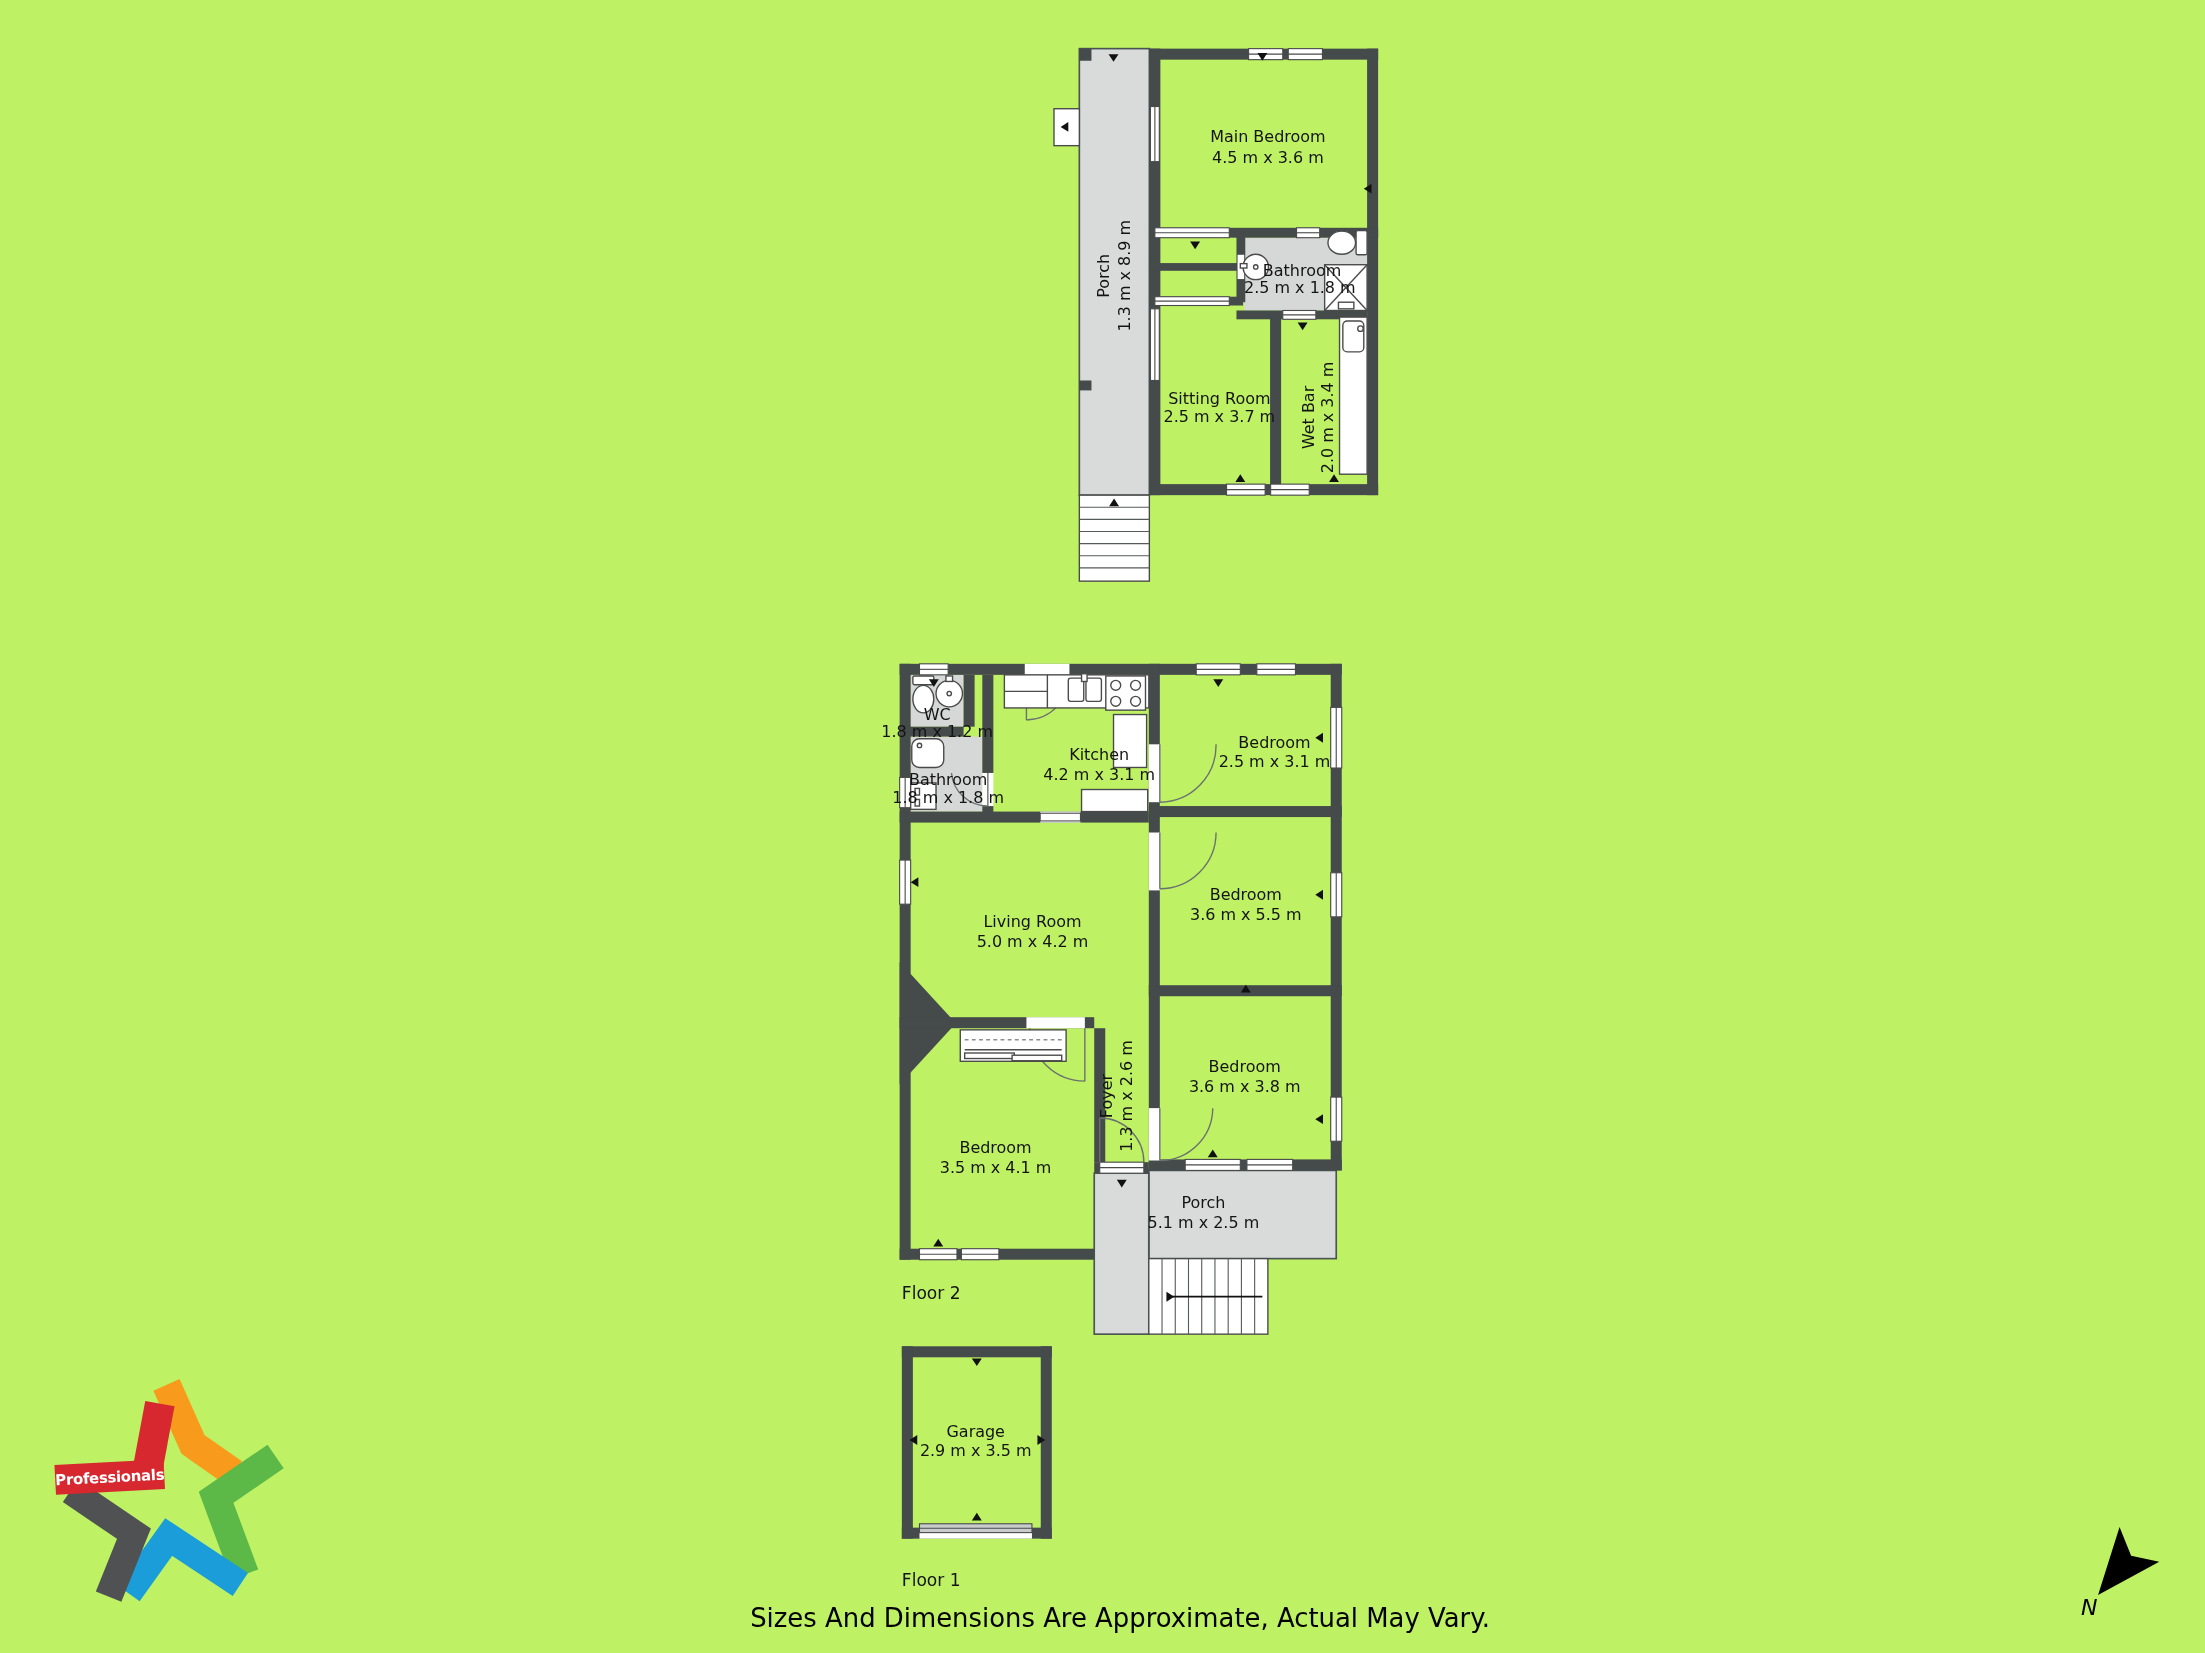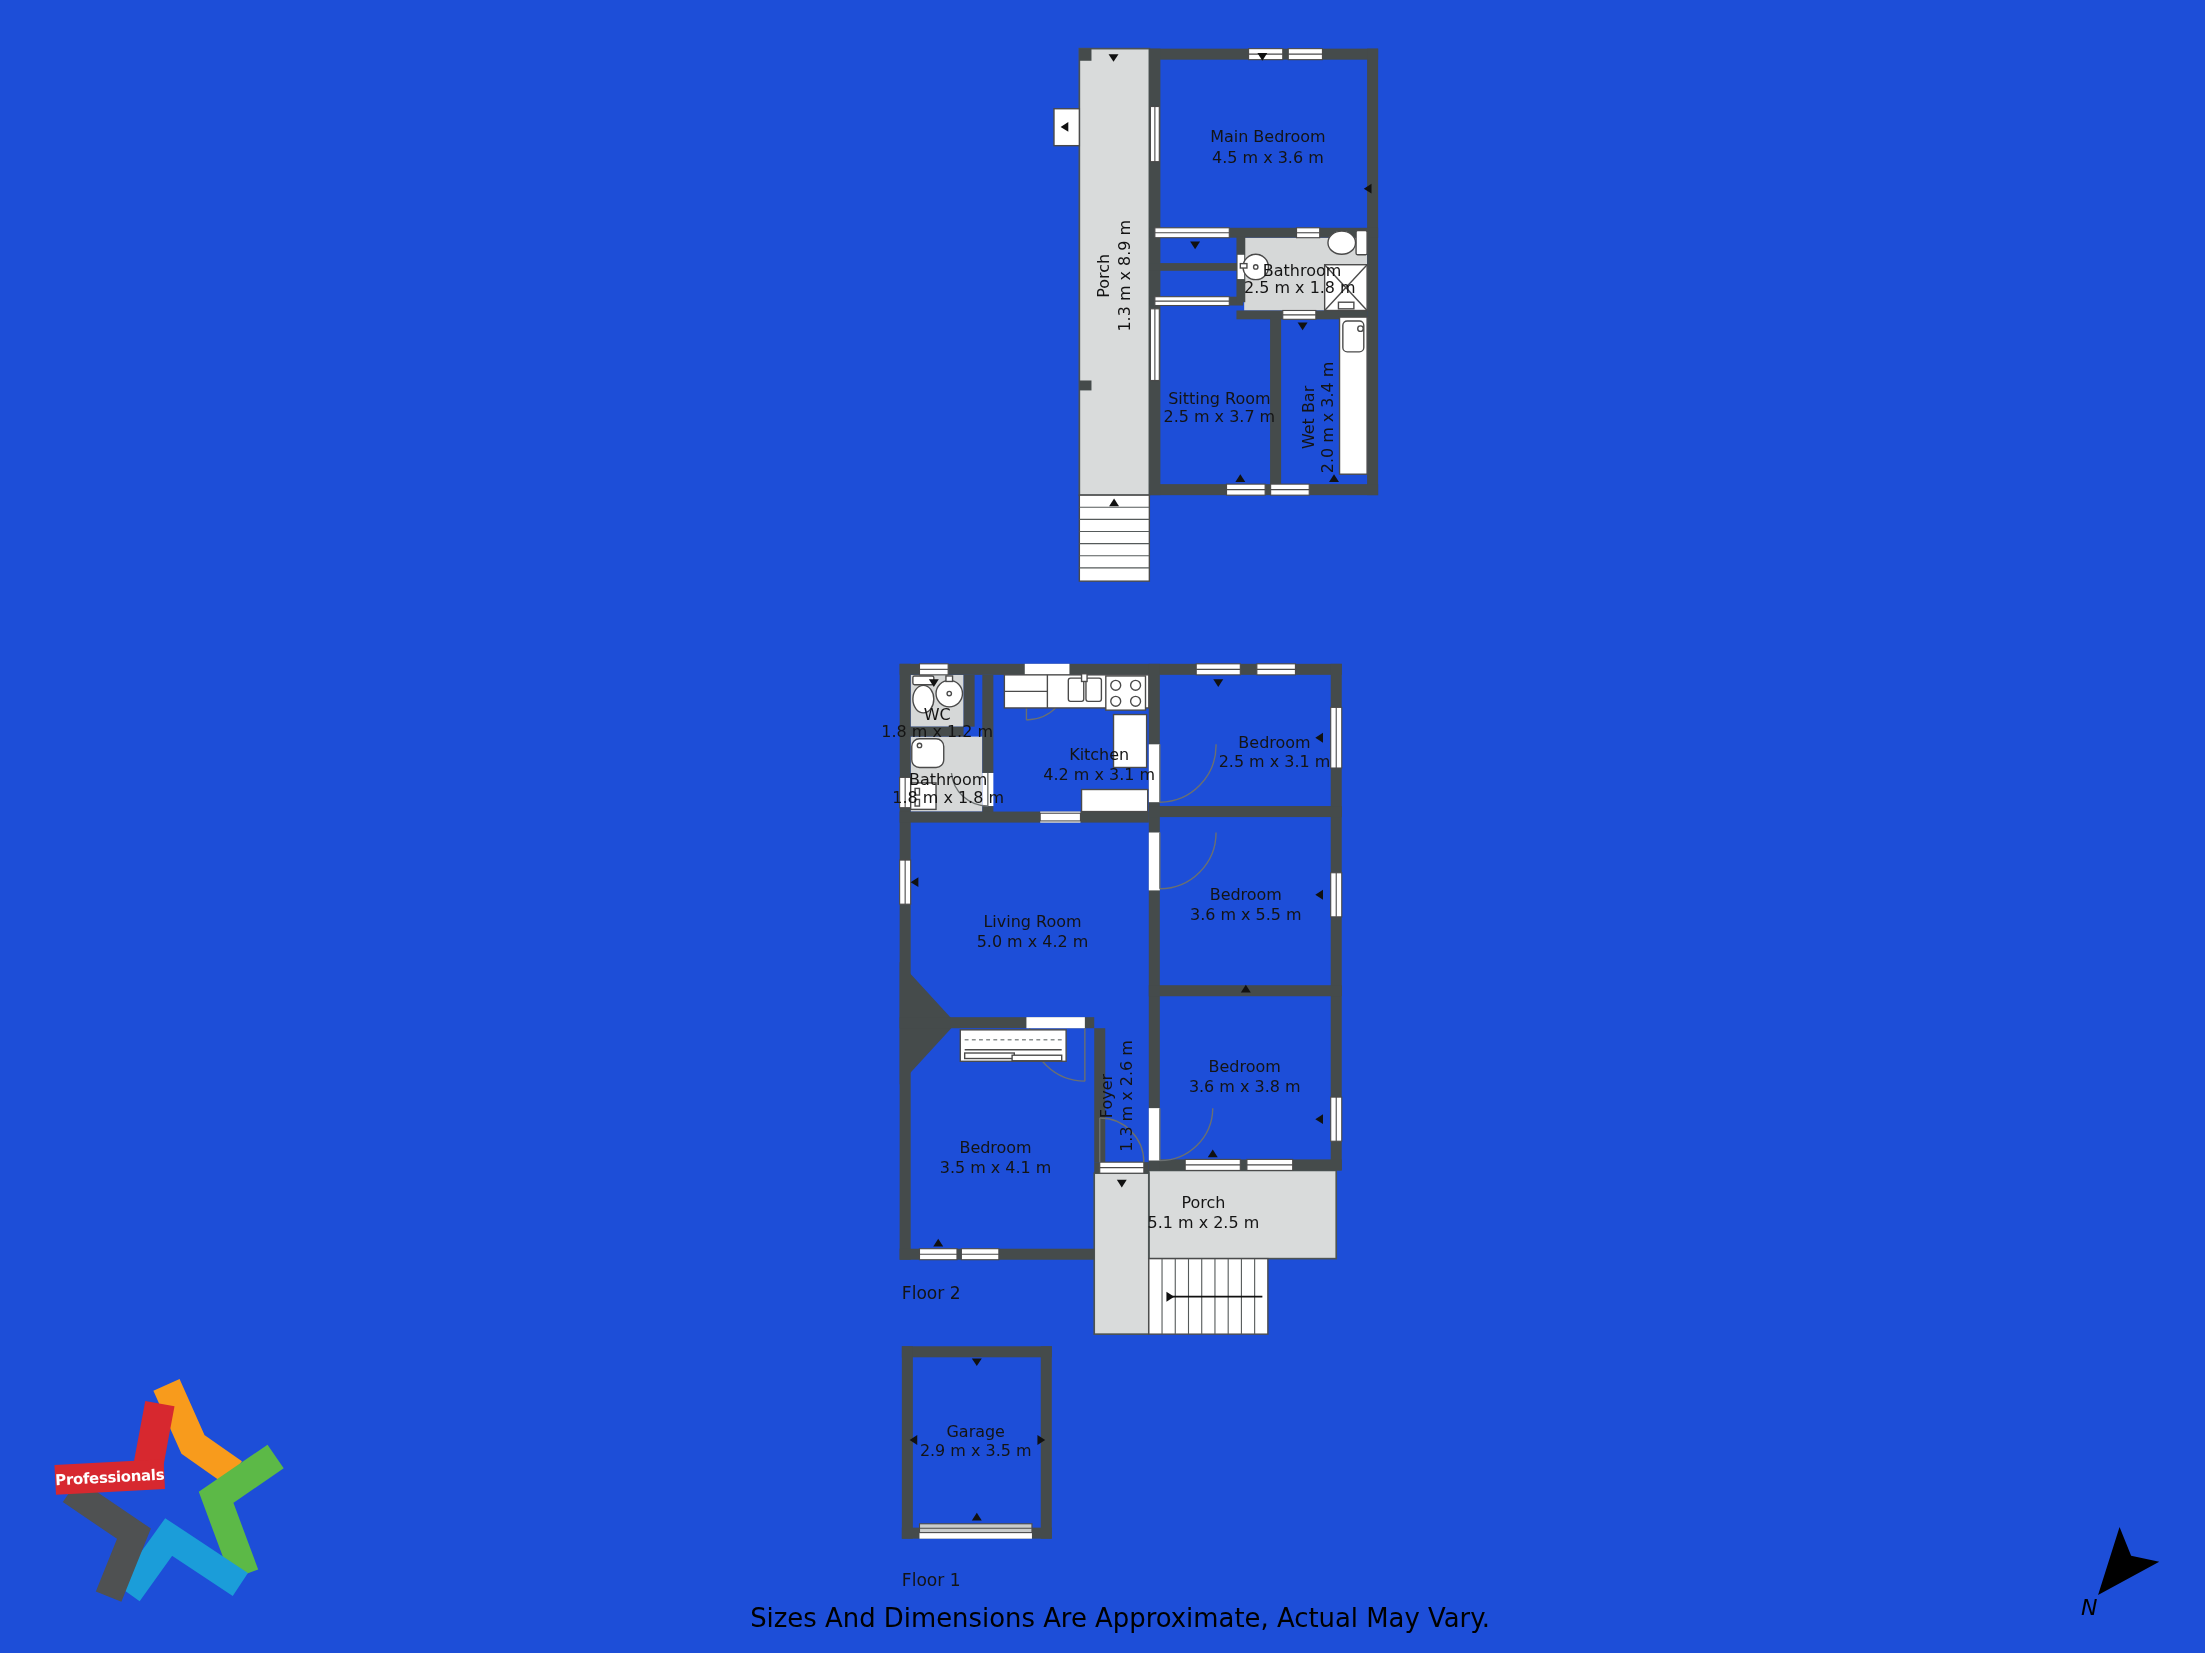--- a/index.html
+++ b/index.html
@@ -1,17 +1,17 @@
 <!DOCTYPE html>
 <html style="font-size:8.8px"><head>
 <meta charset="utf-8">
 <title>Floor Plan</title>
 <style>
   html,body{margin:0;padding:0;background:#fff;}
-  #stage{position:relative;width:2205px;height:1654px;background:#1d4ed8;overflow:hidden;
+  #stage{position:relative;width:2205px;height:1654px;background:#bef264;overflow:hidden;
          font-family:"DejaVu Sans","Liberation Sans",sans-serif;}
   svg{position:absolute;left:0;top:0;}
   .wall{fill:#454b4b;}
   .thinw{fill:none;stroke:#4c5353;stroke-width:3;}
   .porchfill{fill:#d9dbdb;}
   .bathfill{fill:#d6d8d8;}
   .gap{fill:#ffffff;}
   .win{fill:#ffffff;stroke:#4a4a4a;stroke-width:2;}
   .winl{stroke:#4a4a4a;stroke-width:2;fill:none;}
   .fx{fill:#ffffff;stroke:#4a4a4a;stroke-width:2.5;}

